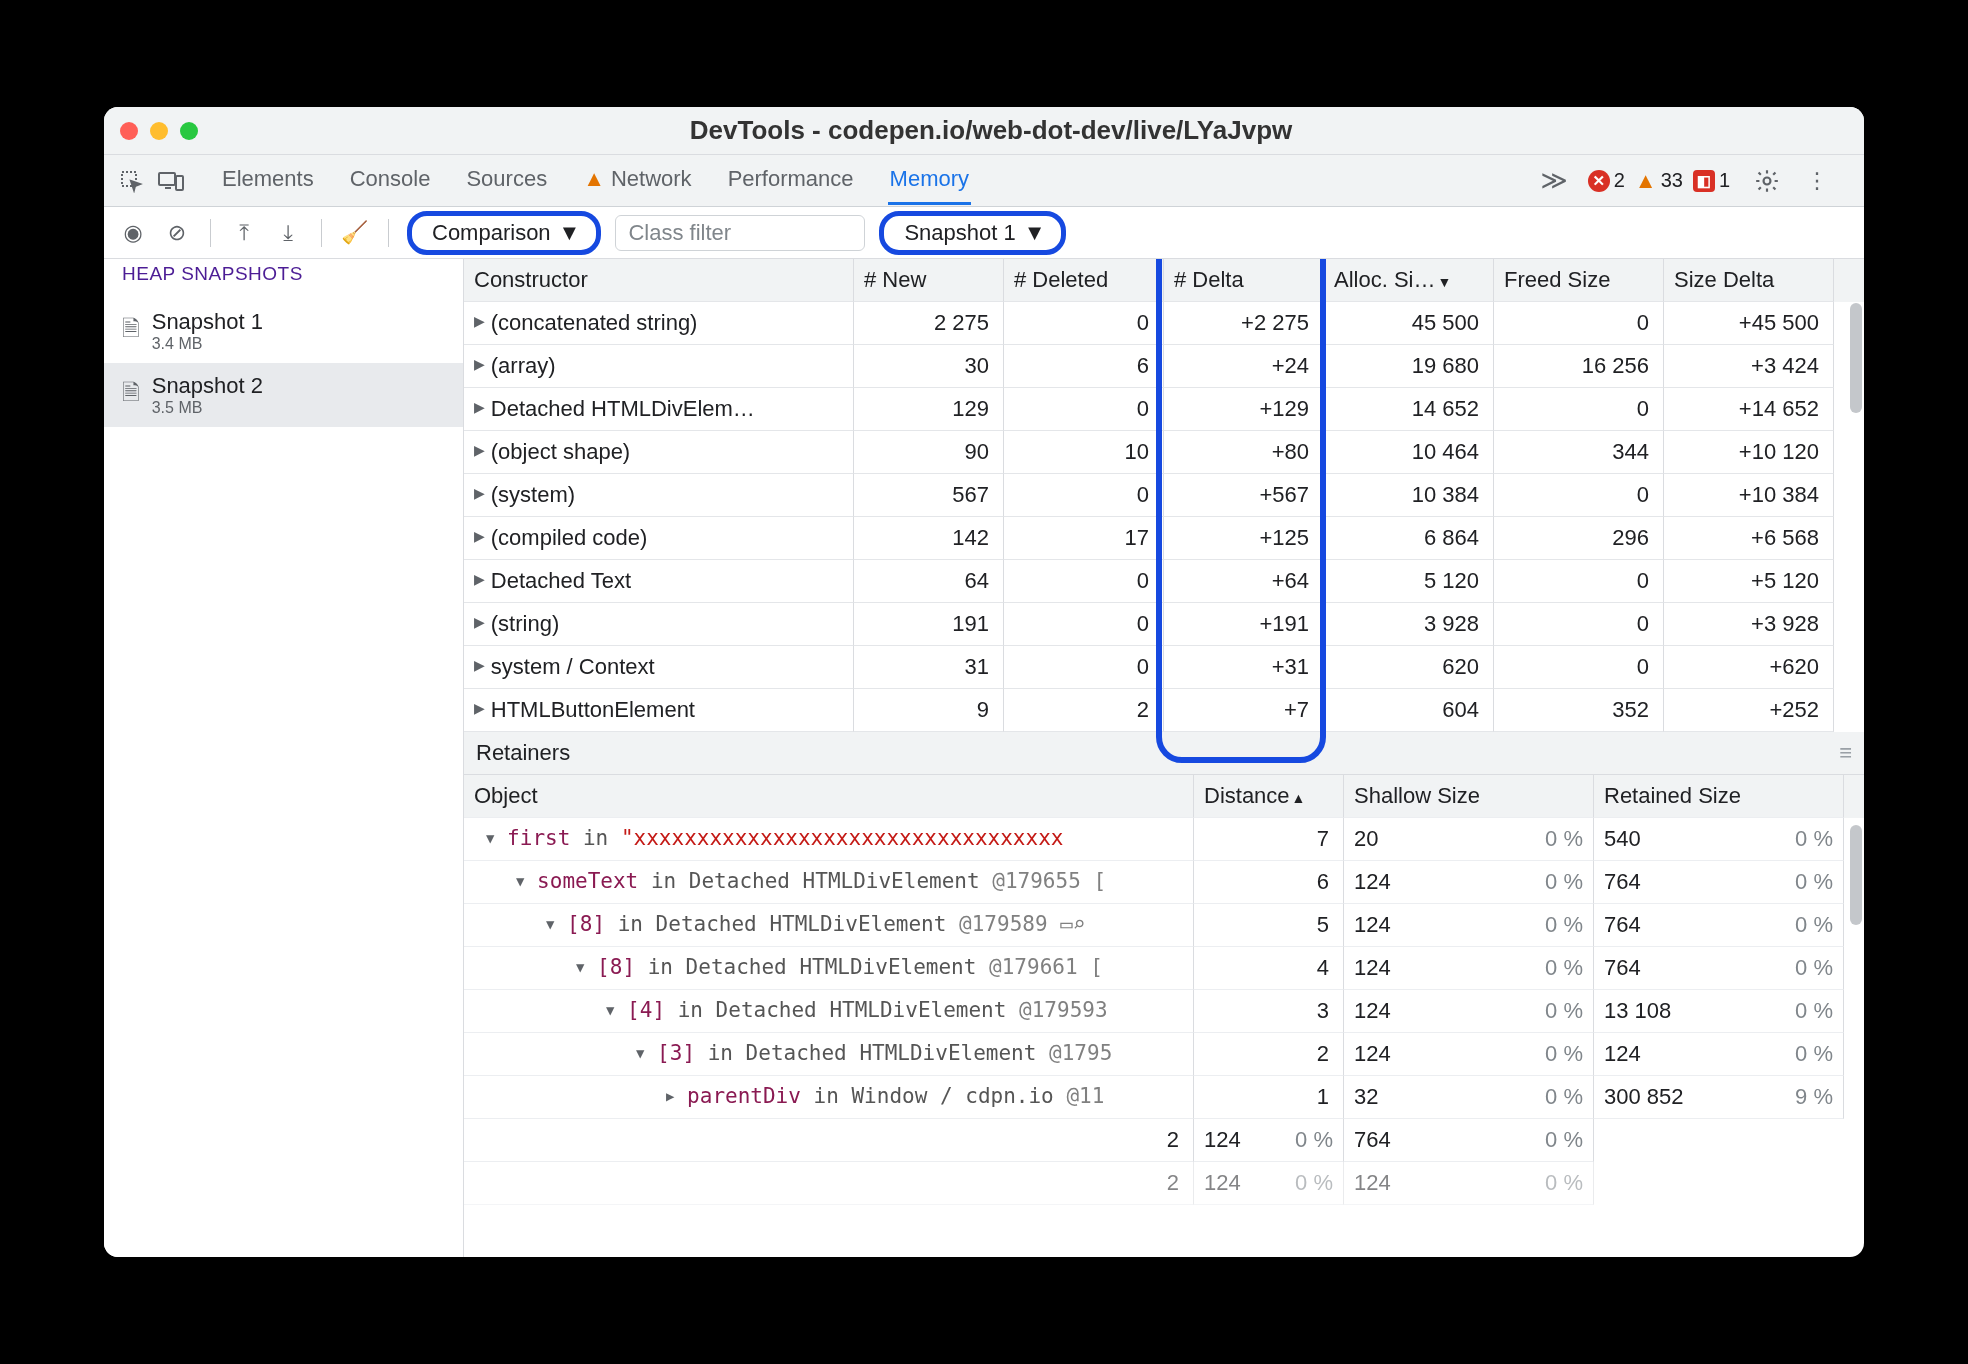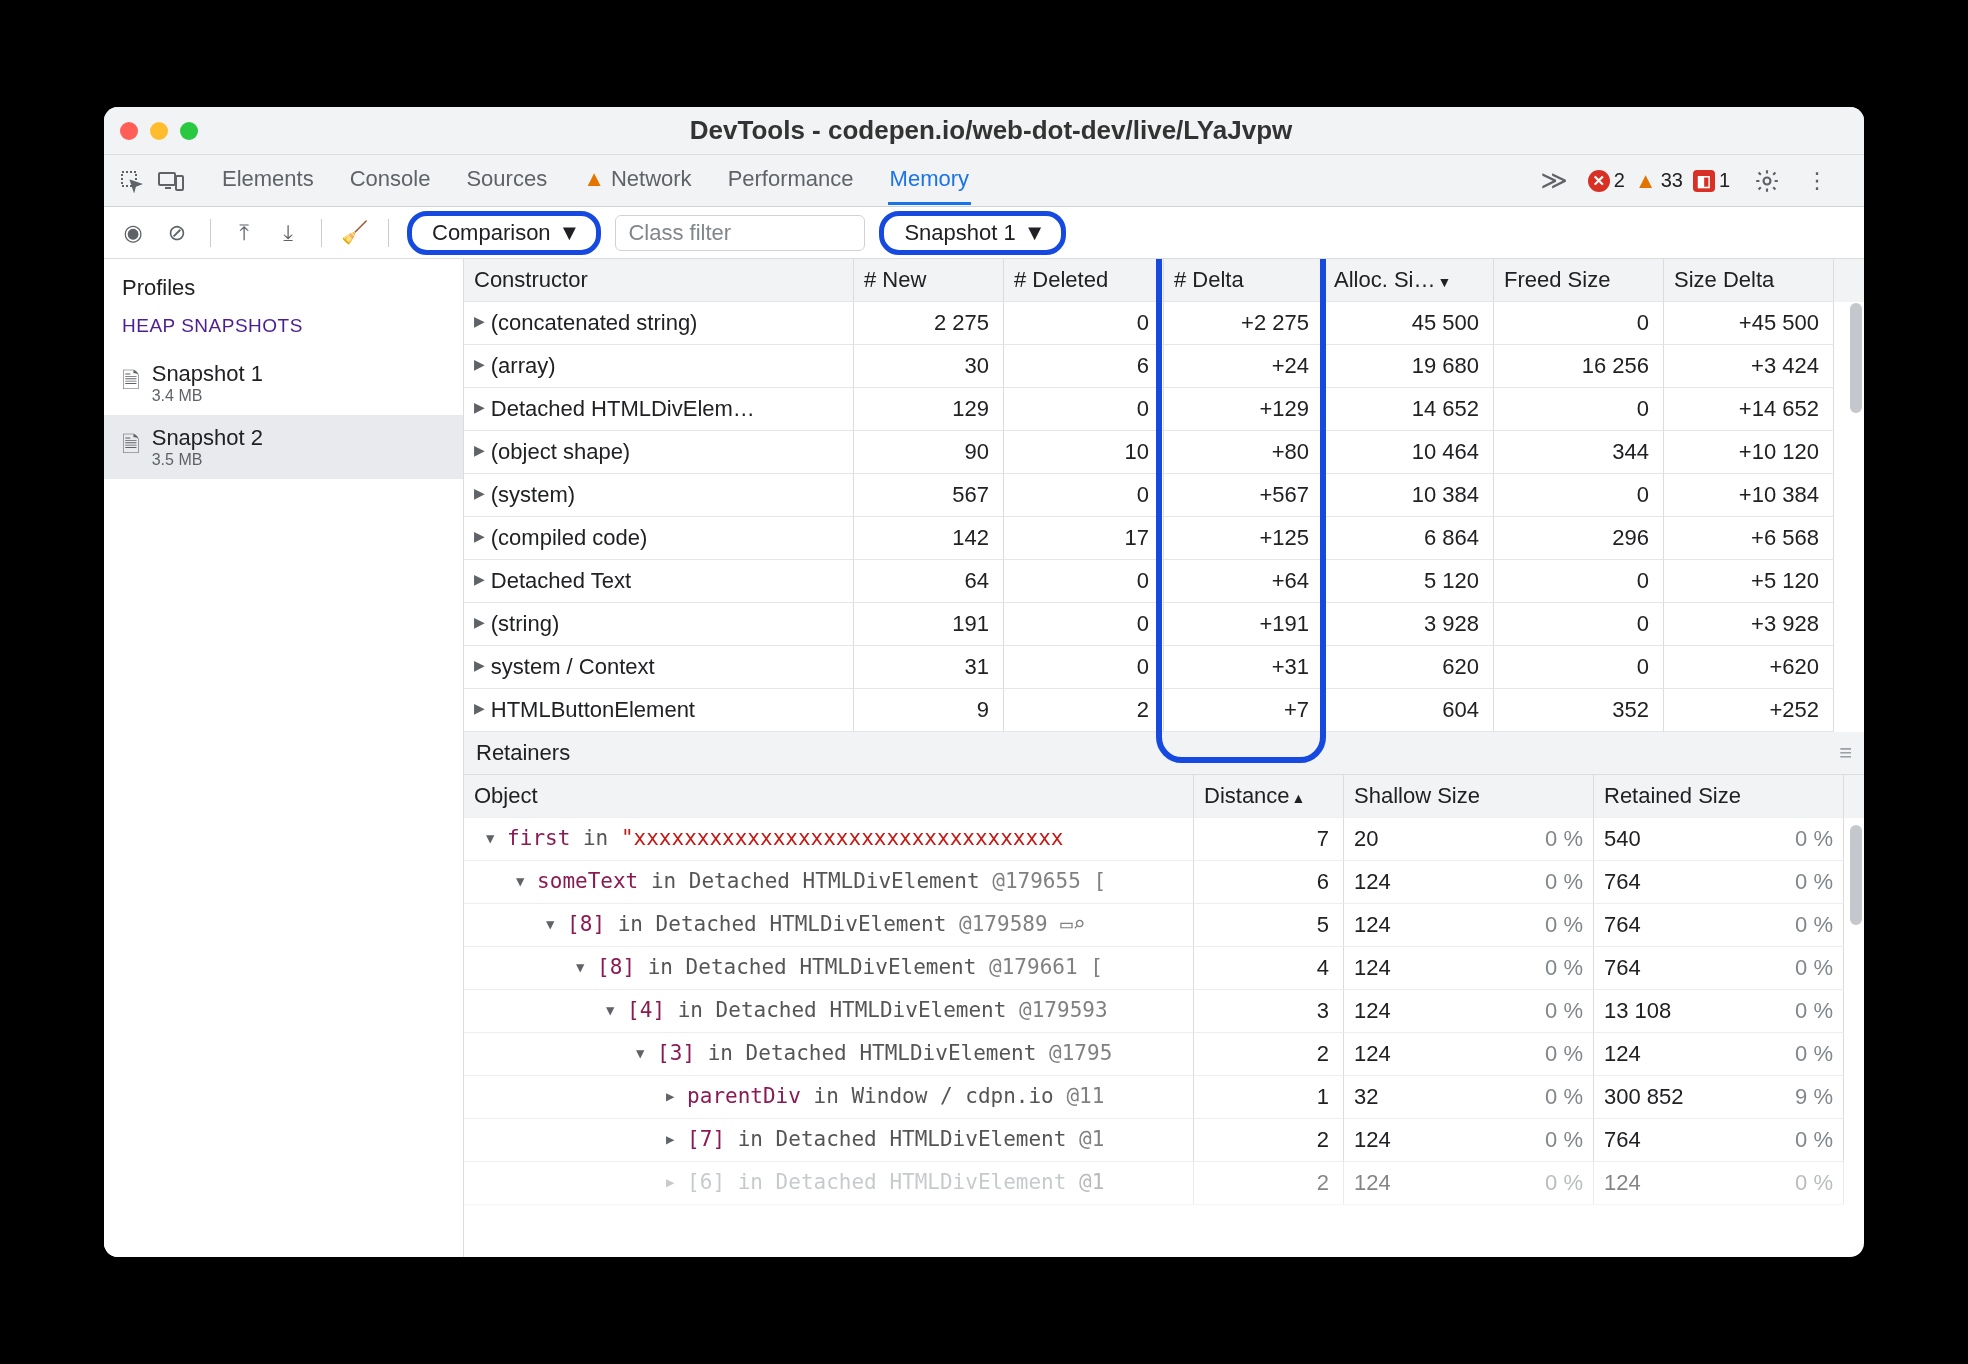--- a/index.html
+++ b/index.html
@@ -204,21 +204,20 @@
       <span style="color:#80868b">Class filter</span>
     </div>
     <div class="select-pill">
       <span>Snapshot 1</span>
         <span>▼</span>
     </div>
   </div>
 
   <div class="body">
     <div class="sidebar">
-      <div class="sec-title">Profiles</div>
       <div class="sub">HEAP SNAPSHOTS</div>
       <div id="snaps">
           <div class="snap">
             <span class="fico">🗎</span>
             <span class="lines">
               <span class="nm">Snapshot 1</span>
               <span class="sz">3.4 MB</span>
             </span>
           </div>
           <div class="snap active">
@@ -455,33 +454,31 @@
             <div class="pair">
               <span>32</span>
               <span class="pct">0 %</span>
             </div>
             <div class="pair">
               <span>300 852</span>
               <span class="pct">9 %</span>
             </div>
           </div>
           <div class="ret-row">
-            <div class="obj"><span style="display:inline-block;width:192px"></span><span class="tri ">▶</span> <span class="kw-prop ">[7]</span> <span class="kw-in ">in Detached HTMLDivElement</span> <span class="kw-id"> @1</span></div>
             <div class="num">2</div>
             <div class="pair">
               <span>124</span>
               <span class="pct">0 %</span>
             </div>
             <div class="pair">
               <span>764</span>
               <span class="pct">0 %</span>
             </div>
           </div>
           <div class="ret-row" style="opacity: 0.55;">
-            <div class="obj"><span style="display:inline-block;width:192px"></span><span class="tri dim">▶</span> <span class="kw-prop dim">[6]</span> <span class="kw-in dim">in Detached HTMLDivElement</span> <span class="kw-id"> @1</span></div>
             <div class="num">2</div>
             <div class="pair">
               <span>124</span>
               <span class="pct">0 %</span>
             </div>
             <div class="pair">
               <span>124</span>
               <span class="pct">0 %</span>
             </div>
           </div>

